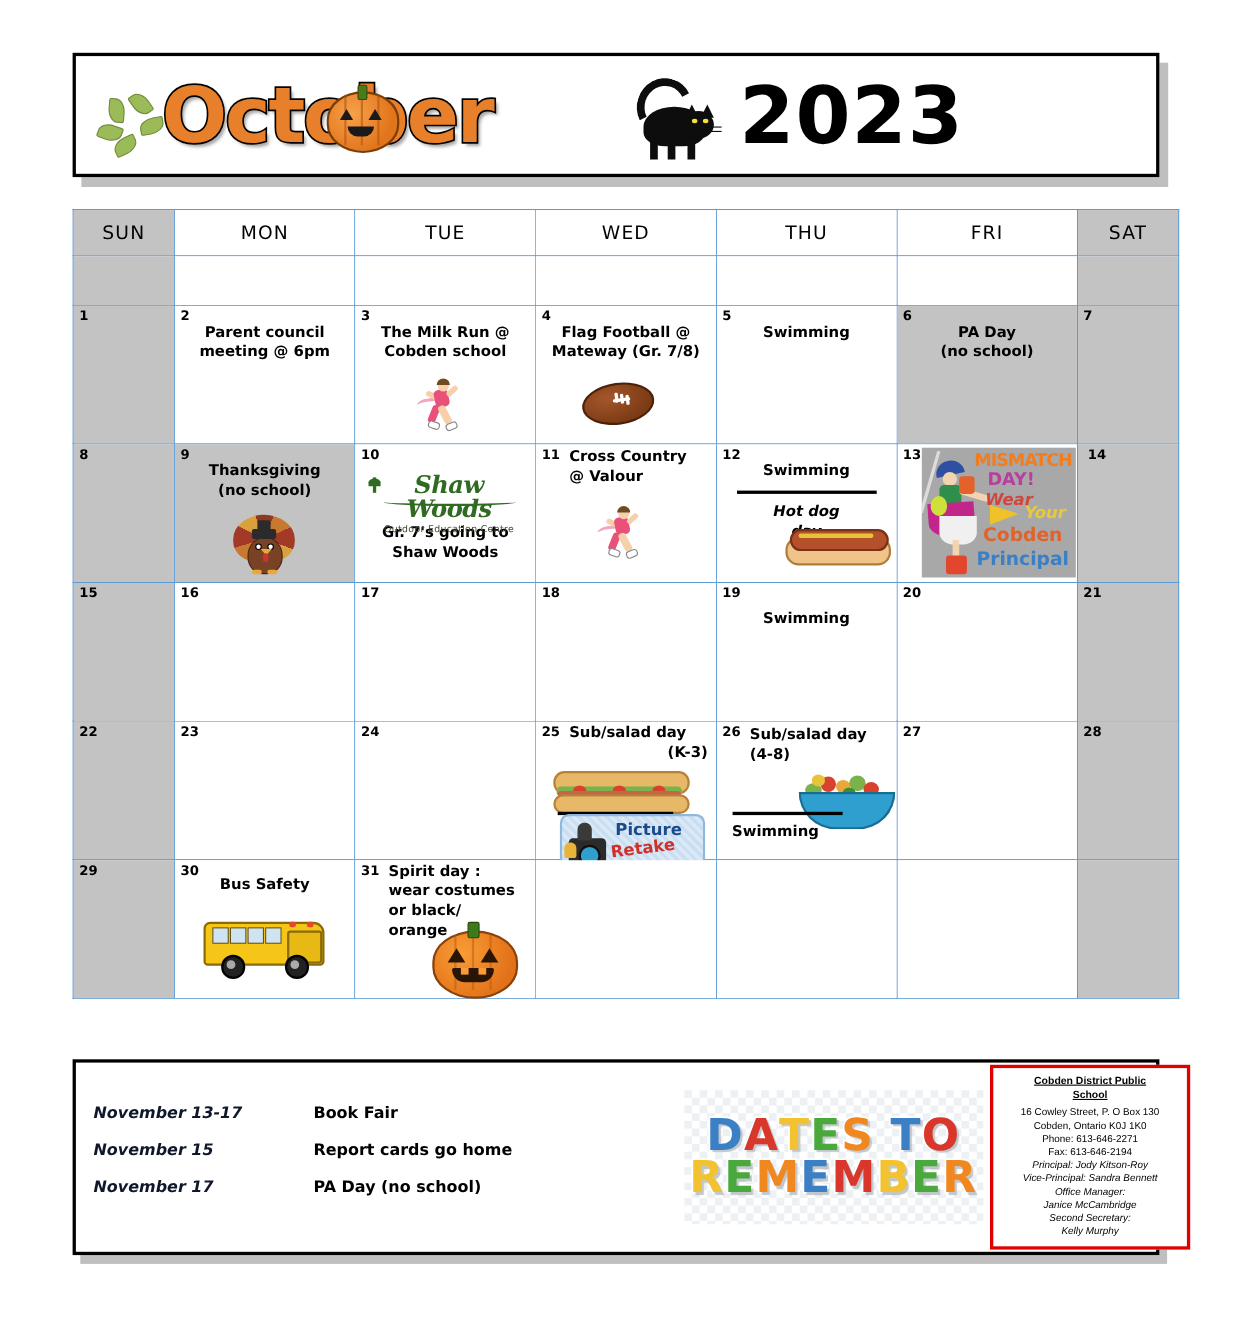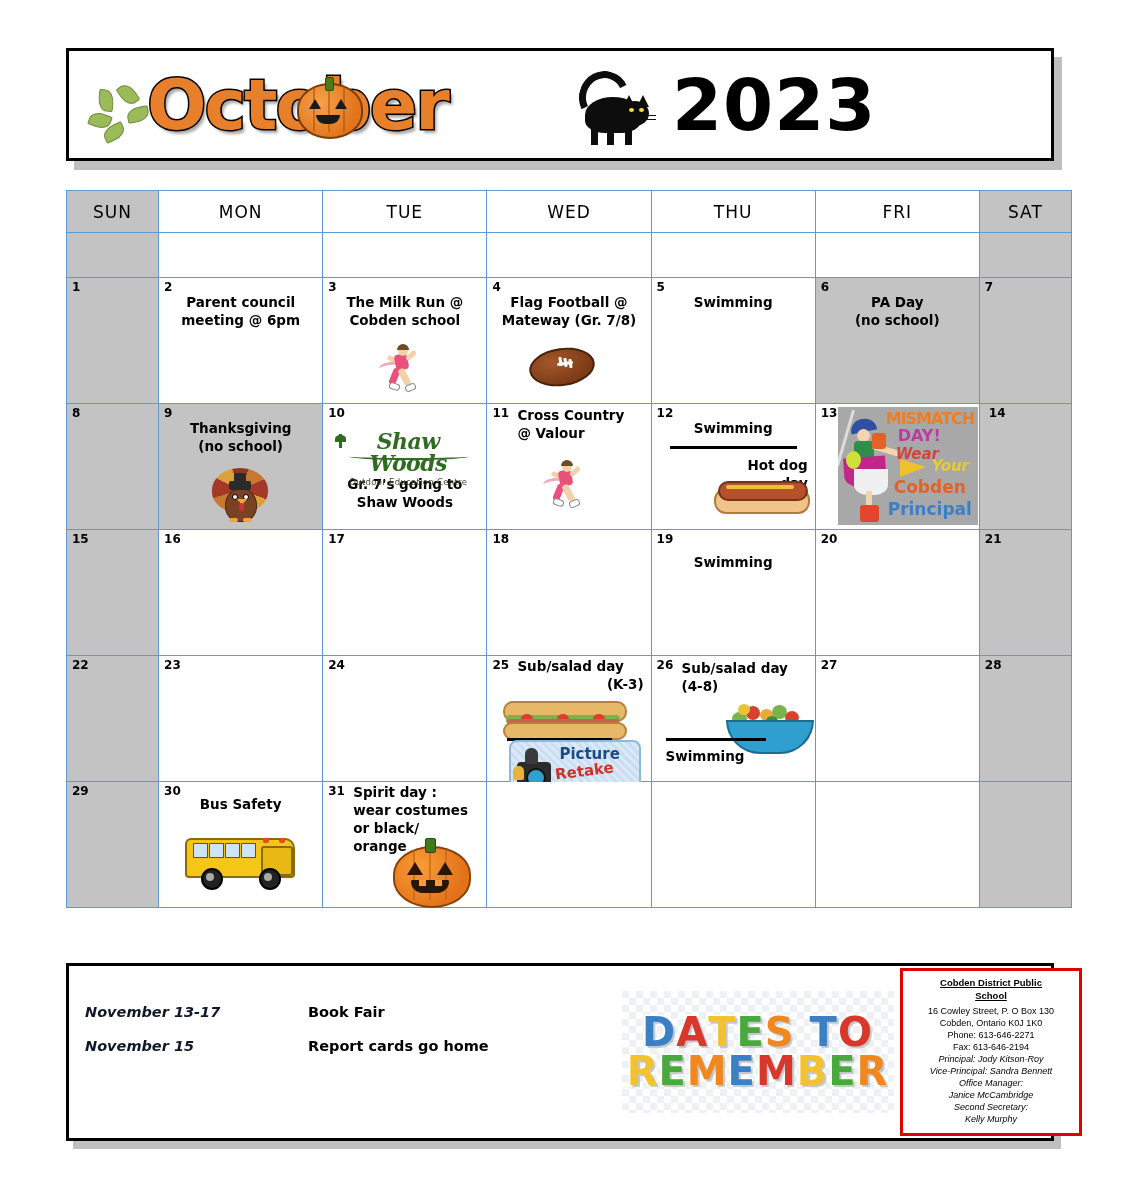--- a/index.html
+++ b/index.html
@@ -293,21 +293,21 @@
     display:flex;align-items:stretch;
   }
   .dates-list{padding:38px 0 0 16px;flex:0 0 530px;}
   .dates-row{display:flex;margin-bottom:18px;}
   .d-date{
     width:200px;font-family:"DejaVu Sans", sans-serif;font-weight:bold;
     font-size:14.5px;color:#0f172a;font-style:italic;
   }
   .d-desc{
     font-family:"DejaVu Sans", sans-serif;font-weight:bold;
-    font-size:14.5px;color:#000;margin-left:23px;
+    font-size:14.5px;color:#000;
   }
   .dtr-art{
     flex:0 0 285px;position:relative;
     display:flex;align-items:center;justify-content:center;
   }
   .dtr-inner{
     position:relative;width:272px;height:122px;
     background:repeating-conic-gradient(#ffffff 0 25%, #eef1f4 0 50%) 0 0/14px 14px;
     display:flex;flex-direction:column;align-items:center;justify-content:center;
   }
@@ -534,21 +534,21 @@
           <div class="shoe" style="left:10px;top:39px;transform:rotate(18deg);"></div>
           <div class="shoe" style="left:26px;top:40px;transform:rotate(-22deg);"></div>
         </div>
       </td>
       <td>
         <span class="daynum">12</span>
         <div class="cellbody" style="padding-top:16px;text-align:center;">
           <div>Swimming</div>
         </div>
         <div class="rule"></div>
-        <div class="cellbody" style="padding-top:2px;text-align:right;">
+        <div class="cellbody" style="padding-top:2px;text-align:center;font-style:italic;">
           <div>Hot dog</div>
           <div>day</div>
         </div>
         <div class="art hotdog" style="left:62px;top:72px;">
           <div class="bun"></div>
             <div class="saus"></div>
             <div class="must"></div>
         </div>
       </td>
       <td>
@@ -733,20 +733,24 @@
 
     <div class="dates-list">
       <div class="dates-row">
         <div class="d-date">November 13-17</div>
         <div class="d-desc">Book Fair</div>
       </div>
       <div class="dates-row">
         <div class="d-date">November 15</div>
         <div class="d-desc">Report cards go home</div>
       </div>
+      <div class="dates-row">
+        <div class="d-date">November 17</div>
+        <div class="d-desc">PA Day (no school)</div>
+      </div>
     </div>
 
     <div class="dtr-art">
       <div class="dtr-inner">
         <div class="dtr-line" id="dtr1"><span style="color: rgb(59, 127, 196);">D</span><span style="color: rgb(217, 55, 43);">A</span><span style="color: rgb(242, 194, 48);">T</span><span style="color: rgb(73, 169, 60);">E</span><span style="color: rgb(240, 135, 31);">S</span><span>&nbsp;</span><span style="color: rgb(59, 127, 196);">T</span><span style="color: rgb(217, 55, 43);">O</span></div>
         <div class="dtr-line" id="dtr2"><span style="color: rgb(242, 194, 48);">R</span><span style="color: rgb(73, 169, 60);">E</span><span style="color: rgb(240, 135, 31);">M</span><span style="color: rgb(59, 127, 196);">E</span><span style="color: rgb(217, 55, 43);">M</span><span style="color: rgb(242, 194, 48);">B</span><span style="color: rgb(73, 169, 60);">E</span><span style="color: rgb(240, 135, 31);">R</span></div>
       </div>
     </div>
 
     <div class="school-box-outer">

